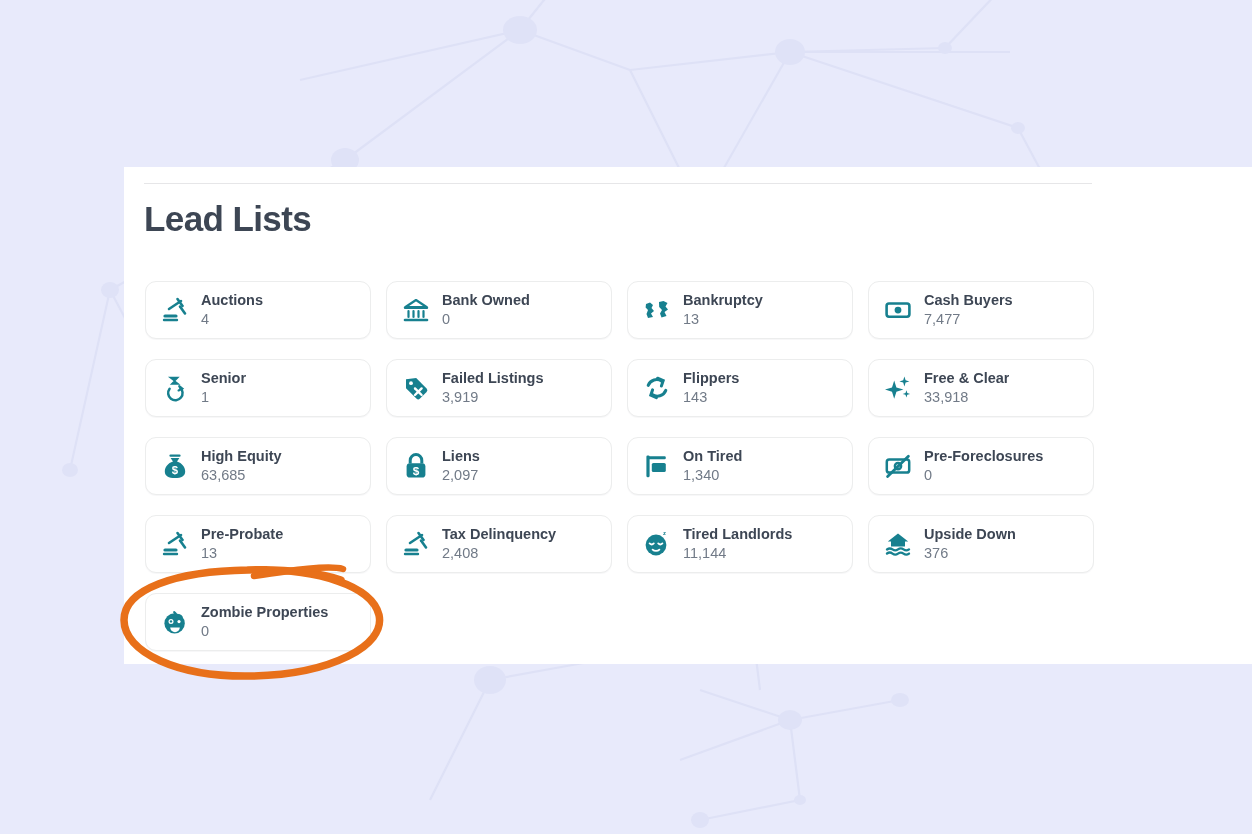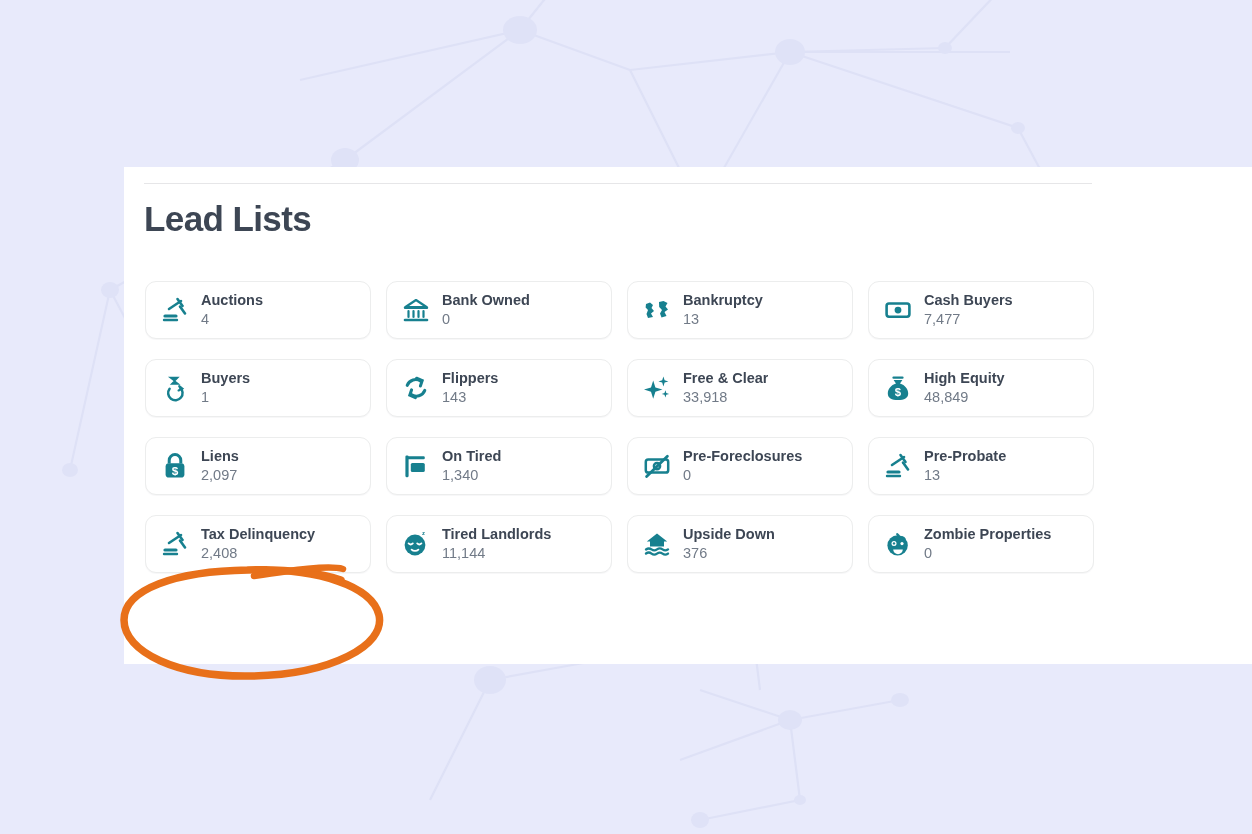--- a/index.html
+++ b/index.html
@@ -237,25 +237,41 @@
 
     <div class="lead-card">
       <span class="lead-icon">
         <svg width="28" height="28" viewBox="0 0 28 28" fill="none" stroke="currentColor" stroke-width="2.5" stroke-linecap="round">
           <path d="M9 3.5 L17 3.5 L10.5 10 L17.5 10 Z" fill="currentColor" stroke-width="1.4"></path>
           <path d="M19 13.5 a7.2 7.2 0 1 1 -10.4 1.2"></path>
           <path d="M18.2 12.2 L21.2 14.6 L17.6 16.4" stroke-width="2.2"></path>
         </svg>
       </span>
       <span class="lead-text">
-        <span class="lead-label">Buyers</span>
+        <span class="lead-label">Senior</span>
         <span class="lead-count">1</span>
       </span>
     </div>
 
+    <div class="lead-card">
+      <span class="lead-icon">
+        <svg width="28" height="28" viewBox="0 0 28 28">
+          <path d="M4 5.2 L14.2 4 L24.6 14.4 a2.6 2.6 0 0 1 0 3.6 L18 24.6 a2.6 2.6 0 0 1 -3.6 0 L4 14.2 Z" fill="currentColor"></path>
+          <circle cx="9" cy="9.2" r="1.9" fill="#ffffff"></circle>
+          <g stroke="#ffffff" stroke-width="2.4" stroke-linecap="round">
+            <line x1="13" y1="14.4" x2="19.6" y2="21"></line>
+            <line x1="19.6" y1="14.4" x2="13" y2="21"></line>
+          </g>
+        </svg>
+      </span>
+      <span class="lead-text">
+        <span class="lead-label">Failed Listings</span>
+        <span class="lead-count">3,919</span>
+      </span>
+    </div>
 
     <div class="lead-card">
       <span class="lead-icon">
         <svg width="28" height="28" viewBox="0 0 28 28" fill="none" stroke="currentColor" stroke-width="3" stroke-linecap="round">
           <path d="M5.2 11.4 a9 9 0 0 1 13.6 -4.1"></path>
           <path d="M14.6 4.2 L20.2 6.6 L18.4 12"></path>
           <path d="M22.8 16.4 a9 9 0 0 1 -13.6 4.1"></path>
           <path d="M13.4 23.6 L7.8 21.2 L9.6 15.8"></path>
         </svg>
       </span>
@@ -282,21 +298,21 @@
     <div class="lead-card">
       <span class="lead-icon">
         <svg width="28" height="28" viewBox="0 0 28 28">
           <rect x="8.4" y="2.4" width="11.2" height="2.4" rx="1.1" fill="currentColor"></rect>
           <path d="M9.6 6 h8.8 l-2.4 3.4 c5 1.6 8.2 5.6 8.2 10 0 4.4 -3.8 6.6 -10.2 6.6 S3.8 23.8 3.8 19.4 c0 -4.4 3.2 -8.4 8.2 -10 Z" fill="currentColor"></path>
           <text x="14" y="22.4" font-family="Liberation Sans, sans-serif" font-size="11.4" font-weight="bold" fill="#ffffff" text-anchor="middle">$</text>
         </svg>
       </span>
       <span class="lead-text">
         <span class="lead-label">High Equity</span>
-        <span class="lead-count">48,849</span>
+        <span class="lead-count">63,685</span>
       </span>
     </div>
 
     <div class="lead-card">
       <span class="lead-icon">
         <svg width="28" height="28" viewBox="0 0 28 28">
           <path d="M8.2 11.6 V8.4 a5.8 5.8 0 0 1 11.6 0 v3.2" fill="none" stroke="currentColor" stroke-width="3"></path>
           <rect x="4.6" y="11.2" width="18.8" height="14.4" rx="3.4" fill="currentColor"></rect>
           <text x="14" y="22.6" font-family="Liberation Sans, sans-serif" font-size="11.8" font-weight="bold" fill="#ffffff" text-anchor="middle">$</text>
         </svg>

